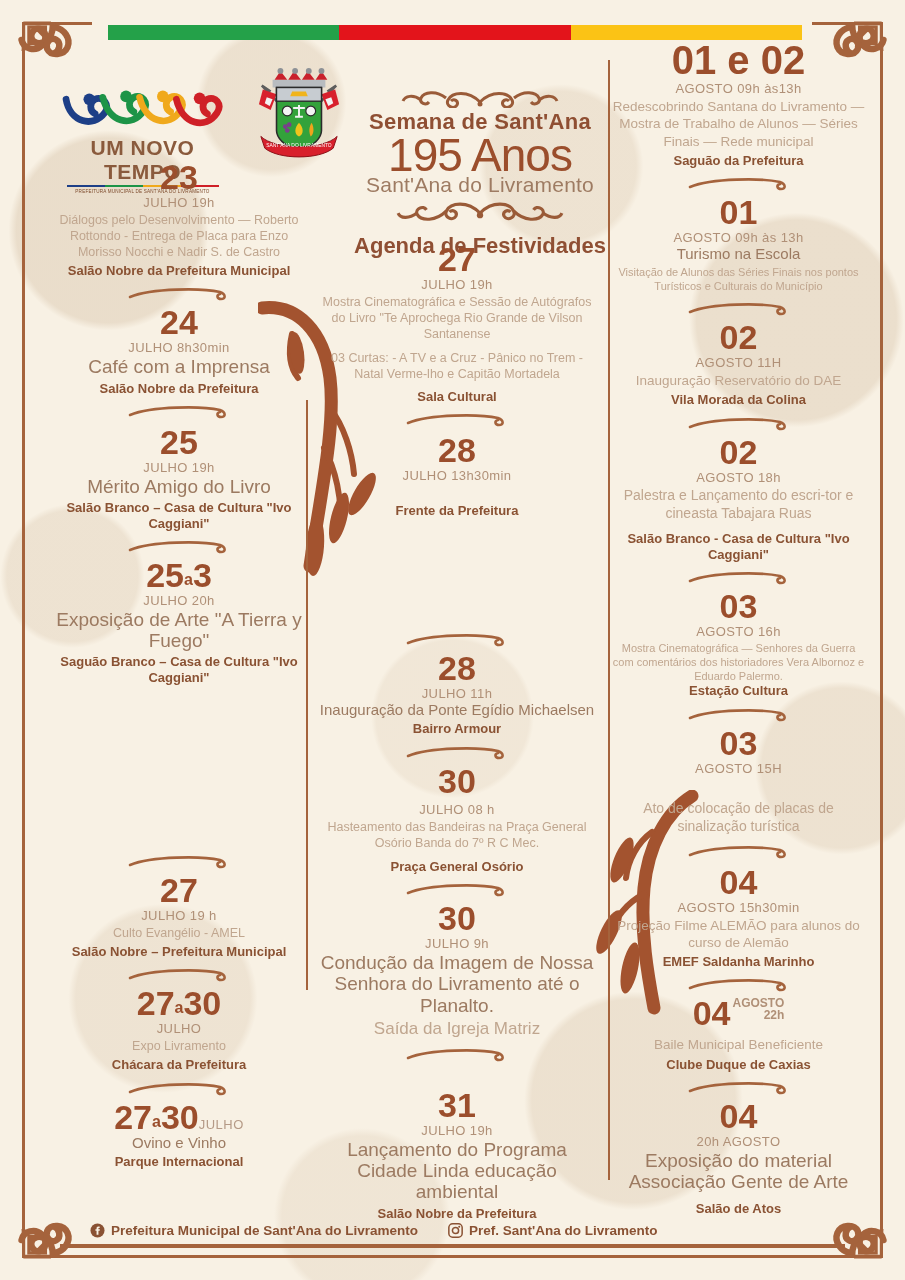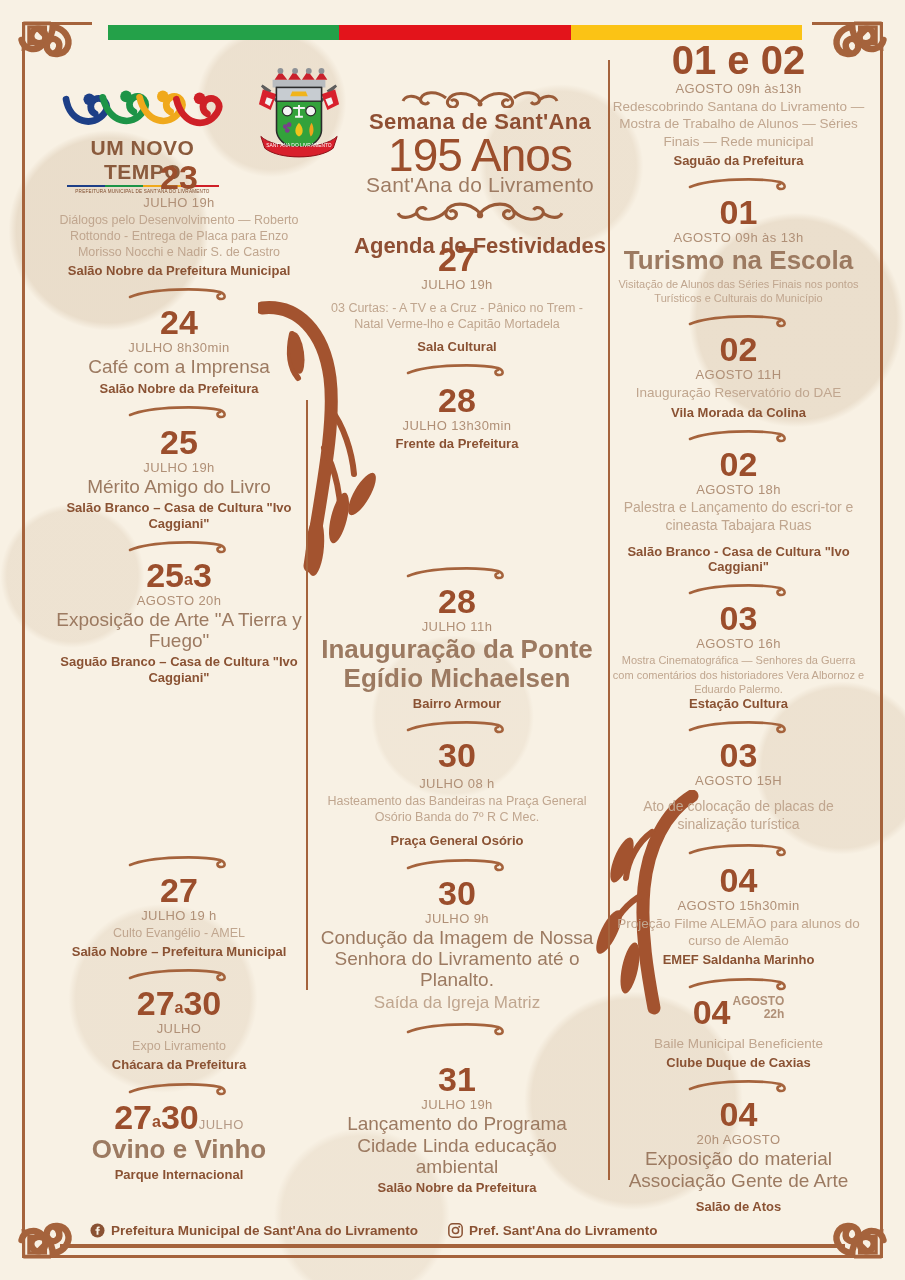--- a/index.html
+++ b/index.html
@@ -74,21 +74,21 @@
   .vr2{left:608px;top:60px;height:1120px;}
 
   .ev{text-align:center;}
   .day{font-weight:bold;color:#9b4e2c;line-height:1;}
   .day-lg{font-size:34px;}
   .day-a{font-size:16px;vertical-align:2px;}
   .day-sm-inline{font-size:13px;color:#b59a86;font-weight:normal;letter-spacing:.5px;}
   .when{font-size:13px;color:#b09077;letter-spacing:.4px;margin-top:1px;}
   .when-right{display:inline-block;font-size:12px;color:#b09077;line-height:1.05;text-align:right;vertical-align:6px;margin-left:2px;}
   .name{font-size:19px;color:#9c7a61;line-height:1.12;margin-top:1px;}
-  .name-lg{font-size:26px;font-weight:bold;}
+  .name-lg{font-size:15px;}
   .desc{font-size:12.5px;color:#c0a68f;line-height:1.28;margin-top:2px;}
   .desc-sm{font-size:11px;}
   .place{font-size:13px;font-weight:bold;color:#8a5233;line-height:1.18;margin-top:3px;}
   .place-light{font-weight:normal;color:#c0a68f;font-size:17px;}
   .sep{display:block;margin:7px auto 4px;color:#a5633c;}
 
   
   .leaf{position:absolute;pointer-events:none;}
   .leaf1{left:258px;top:298px;width:132px;height:292px;}
   .leaf2{left:596px;top:790px;width:110px;height:230px;}
@@ -279,21 +279,21 @@
       </div>
 
       <svg class="sep" width="110" height="16" viewBox="0 0 110 16" fill="none" stroke="#a5633c" stroke-width="2.6">
           <path d="M6 12 C28 3 78 3 96 7 c6 2 6 7 1 7 c-4 0 -5 -4 -1 -5" stroke-linecap="round"></path>
         </svg>
 
       <div class="ev" style="margin-top:4px">
         <div class="day day-lg">
           <span>25</span><span class="day-a">a</span><span>3</span>
         </div>
-        <div class="when">AGOSTO 20h</div>
+        <div class="when">JULHO 20h</div>
         <div class="name">Exposição de Arte "A Tierra y Fuego"</div>
         <div class="place">Saguão Branco – Casa de Cultura "Ivo Caggiani"</div>
       </div>
 
       <div class="ev" style="margin-top:168px">
         <svg class="sep" width="110" height="16" viewBox="0 0 110 16" fill="none" stroke="#a5633c" stroke-width="2.6">
             <path d="M6 12 C28 3 78 3 96 7 c6 2 6 7 1 7 c-4 0 -5 -4 -1 -5" stroke-linecap="round"></path>
           </svg>
         <div class="day day-lg">27</div>
         <div class="when">JULHO 19 h</div>
@@ -326,32 +326,33 @@
         <div class="place">Parque Internacional</div>
       </div>
 
     </div>
 
     <div class="col col-mid">
 
       <div class="ev" style="margin-top:82px">
         <div class="day day-lg">27</div>
         <div class="when">JULHO 19h</div>
+        <div class="desc">Mostra Cinematográfica e Sessão de Autógrafos do Livro "Te Aprochega Rio Grande de Vilson Santanense</div>
         <div class="desc" style="margin-top:8px">03 Curtas: - A TV e a Cruz - Pânico no Trem - Natal Verme-lho e Capitão Mortadela</div>
         <div class="place" style="margin-top:7px">Sala Cultural</div>
       </div>
 
       <svg class="sep" width="110" height="16" viewBox="0 0 110 16" fill="none" stroke="#a5633c" stroke-width="2.6">
           <path d="M6 12 C28 3 78 3 96 7 c6 2 6 7 1 7 c-4 0 -5 -4 -1 -5" stroke-linecap="round"></path>
         </svg>
 
       <div class="ev" style="margin-top:6px">
         <div class="day day-lg">28</div>
         <div class="when">JULHO 13h30min</div>
-        <div class="place" style="margin-top:3px">Frente da Prefeitura</div>
+        <div class="place" style="margin-top:20px">Frente da Prefeitura</div>
       </div>
 
       <div class="ev" style="margin-top:112px">
         <svg class="sep" width="110" height="16" viewBox="0 0 110 16" fill="none" stroke="#a5633c" stroke-width="2.6">
             <path d="M6 12 C28 3 78 3 96 7 c6 2 6 7 1 7 c-4 0 -5 -4 -1 -5" stroke-linecap="round"></path>
           </svg>
         <div class="day day-lg">28</div>
         <div class="when">JULHO 11h</div>
         <div class="name name-lg">Inauguração da Ponte Egídio Michaelsen</div>
         <div class="place">Bairro Armour</div>
@@ -445,21 +446,21 @@
         <div class="place" style="margin-top:0">Estação Cultura</div>
       </div>
 
       <svg class="sep" width="110" height="16" viewBox="0 0 110 16" fill="none" stroke="#a5633c" stroke-width="2.6">
           <path d="M6 12 C28 3 78 3 96 7 c6 2 6 7 1 7 c-4 0 -5 -4 -1 -5" stroke-linecap="round"></path>
         </svg>
 
       <div class="ev" style="margin-top:2px">
         <div class="day day-lg">03</div>
         <div class="when">AGOSTO 15H</div>
-        <div class="desc" style="font-size:14px;margin-top:10px">Ato de colocação de placas de sinalização turística</div>
+        <div class="desc" style="font-size:14px;margin-top:24px">Ato de colocação de placas de sinalização turística</div>
       </div>
 
       <svg class="sep" width="110" height="16" viewBox="0 0 110 16" fill="none" stroke="#a5633c" stroke-width="2.6">
           <path d="M6 12 C28 3 78 3 96 7 c6 2 6 7 1 7 c-4 0 -5 -4 -1 -5" stroke-linecap="round"></path>
         </svg>
 
       <div class="ev" style="margin-top:6px">
         <div class="day day-lg">04</div>
         <div class="when">AGOSTO 15h30min</div>
         <div class="desc" style="font-size:13.5px">Projeção Filme ALEMÃO para alunos do curso de Alemão</div>

